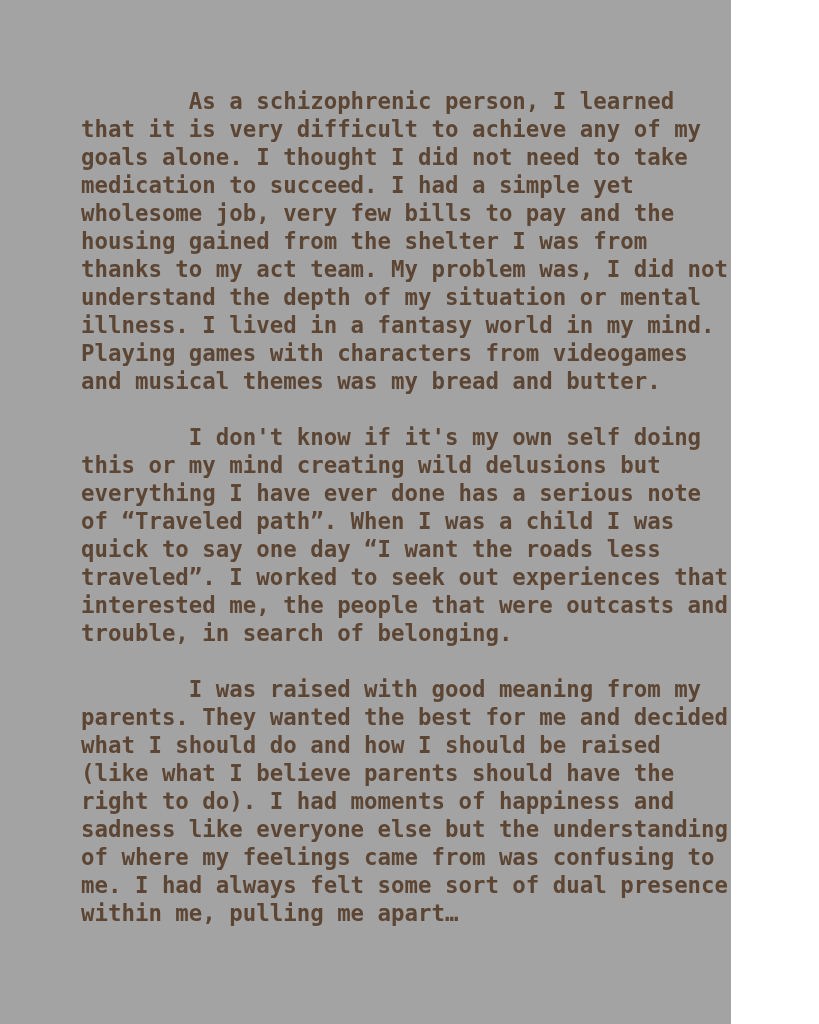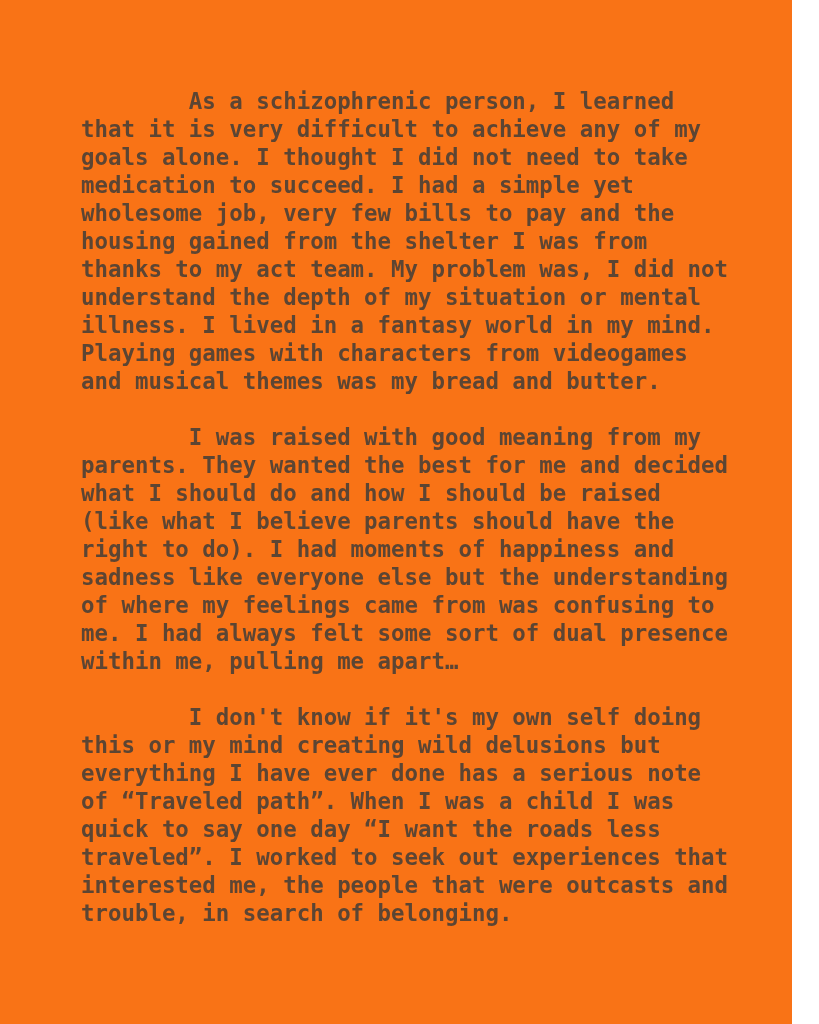--- a/index.html
+++ b/index.html
@@ -1,23 +1,23 @@
 <!DOCTYPE html>
 <html><head>
 <meta charset="utf-8">
 <style>
   html, body {
     margin: 0;
     padding: 0;
     background: #ffffff;
   }
   .page {
-    width: 792px;
+    width: 731px;
     height: 1024px;
-    background: #f97316;
+    background: #a3a3a3;
     box-sizing: border-box;
     padding: 87px 55px 12px 81px;
     overflow: hidden;
   }
   .doc-par {
     font-family: "DejaVu Sans Mono", "Liberation Mono", monospace;
     font-size: 22.4px;
     line-height: 28px;
     font-weight: 700;
     color: #5c4533;
@@ -37,30 +37,30 @@
 that it is very difficult to achieve any of my
 goals alone. I thought I did not need to take
 medication to succeed. I had a simple yet
 wholesome job, very few bills to pay and the
 housing gained from the shelter I was from
 thanks to my act team. My problem was, I did not
 understand the depth of my situation or mental
 illness. I lived in a fantasy world in my mind.
 Playing games with characters from videogames
 and musical themes was my bread and butter.</p>
+  <p class="doc-par">        I don't know if it's my own self doing
+this or my mind creating wild delusions but
+everything I have ever done has a serious note
+of “Traveled path”. When I was a child I was
+quick to say one day “I want the roads less
+traveled”. I worked to seek out experiences that
+interested me, the people that were outcasts and
+trouble, in search of belonging.</p>
   <p class="doc-par">        I was raised with good meaning from my
 parents. They wanted the best for me and decided
 what I should do and how I should be raised
 (like what I believe parents should have the
 right to do). I had moments of happiness and
 sadness like everyone else but the understanding
 of where my feelings came from was confusing to
 me. I had always felt some sort of dual presence
 within me, pulling me apart…</p>
-  <p class="doc-par">        I don't know if it's my own self doing
-this or my mind creating wild delusions but
-everything I have ever done has a serious note
-of “Traveled path”. When I was a child I was
-quick to say one day “I want the roads less
-traveled”. I worked to seek out experiences that
-interested me, the people that were outcasts and
-trouble, in search of belonging.</p>
 </div>
 
 </body></html>

